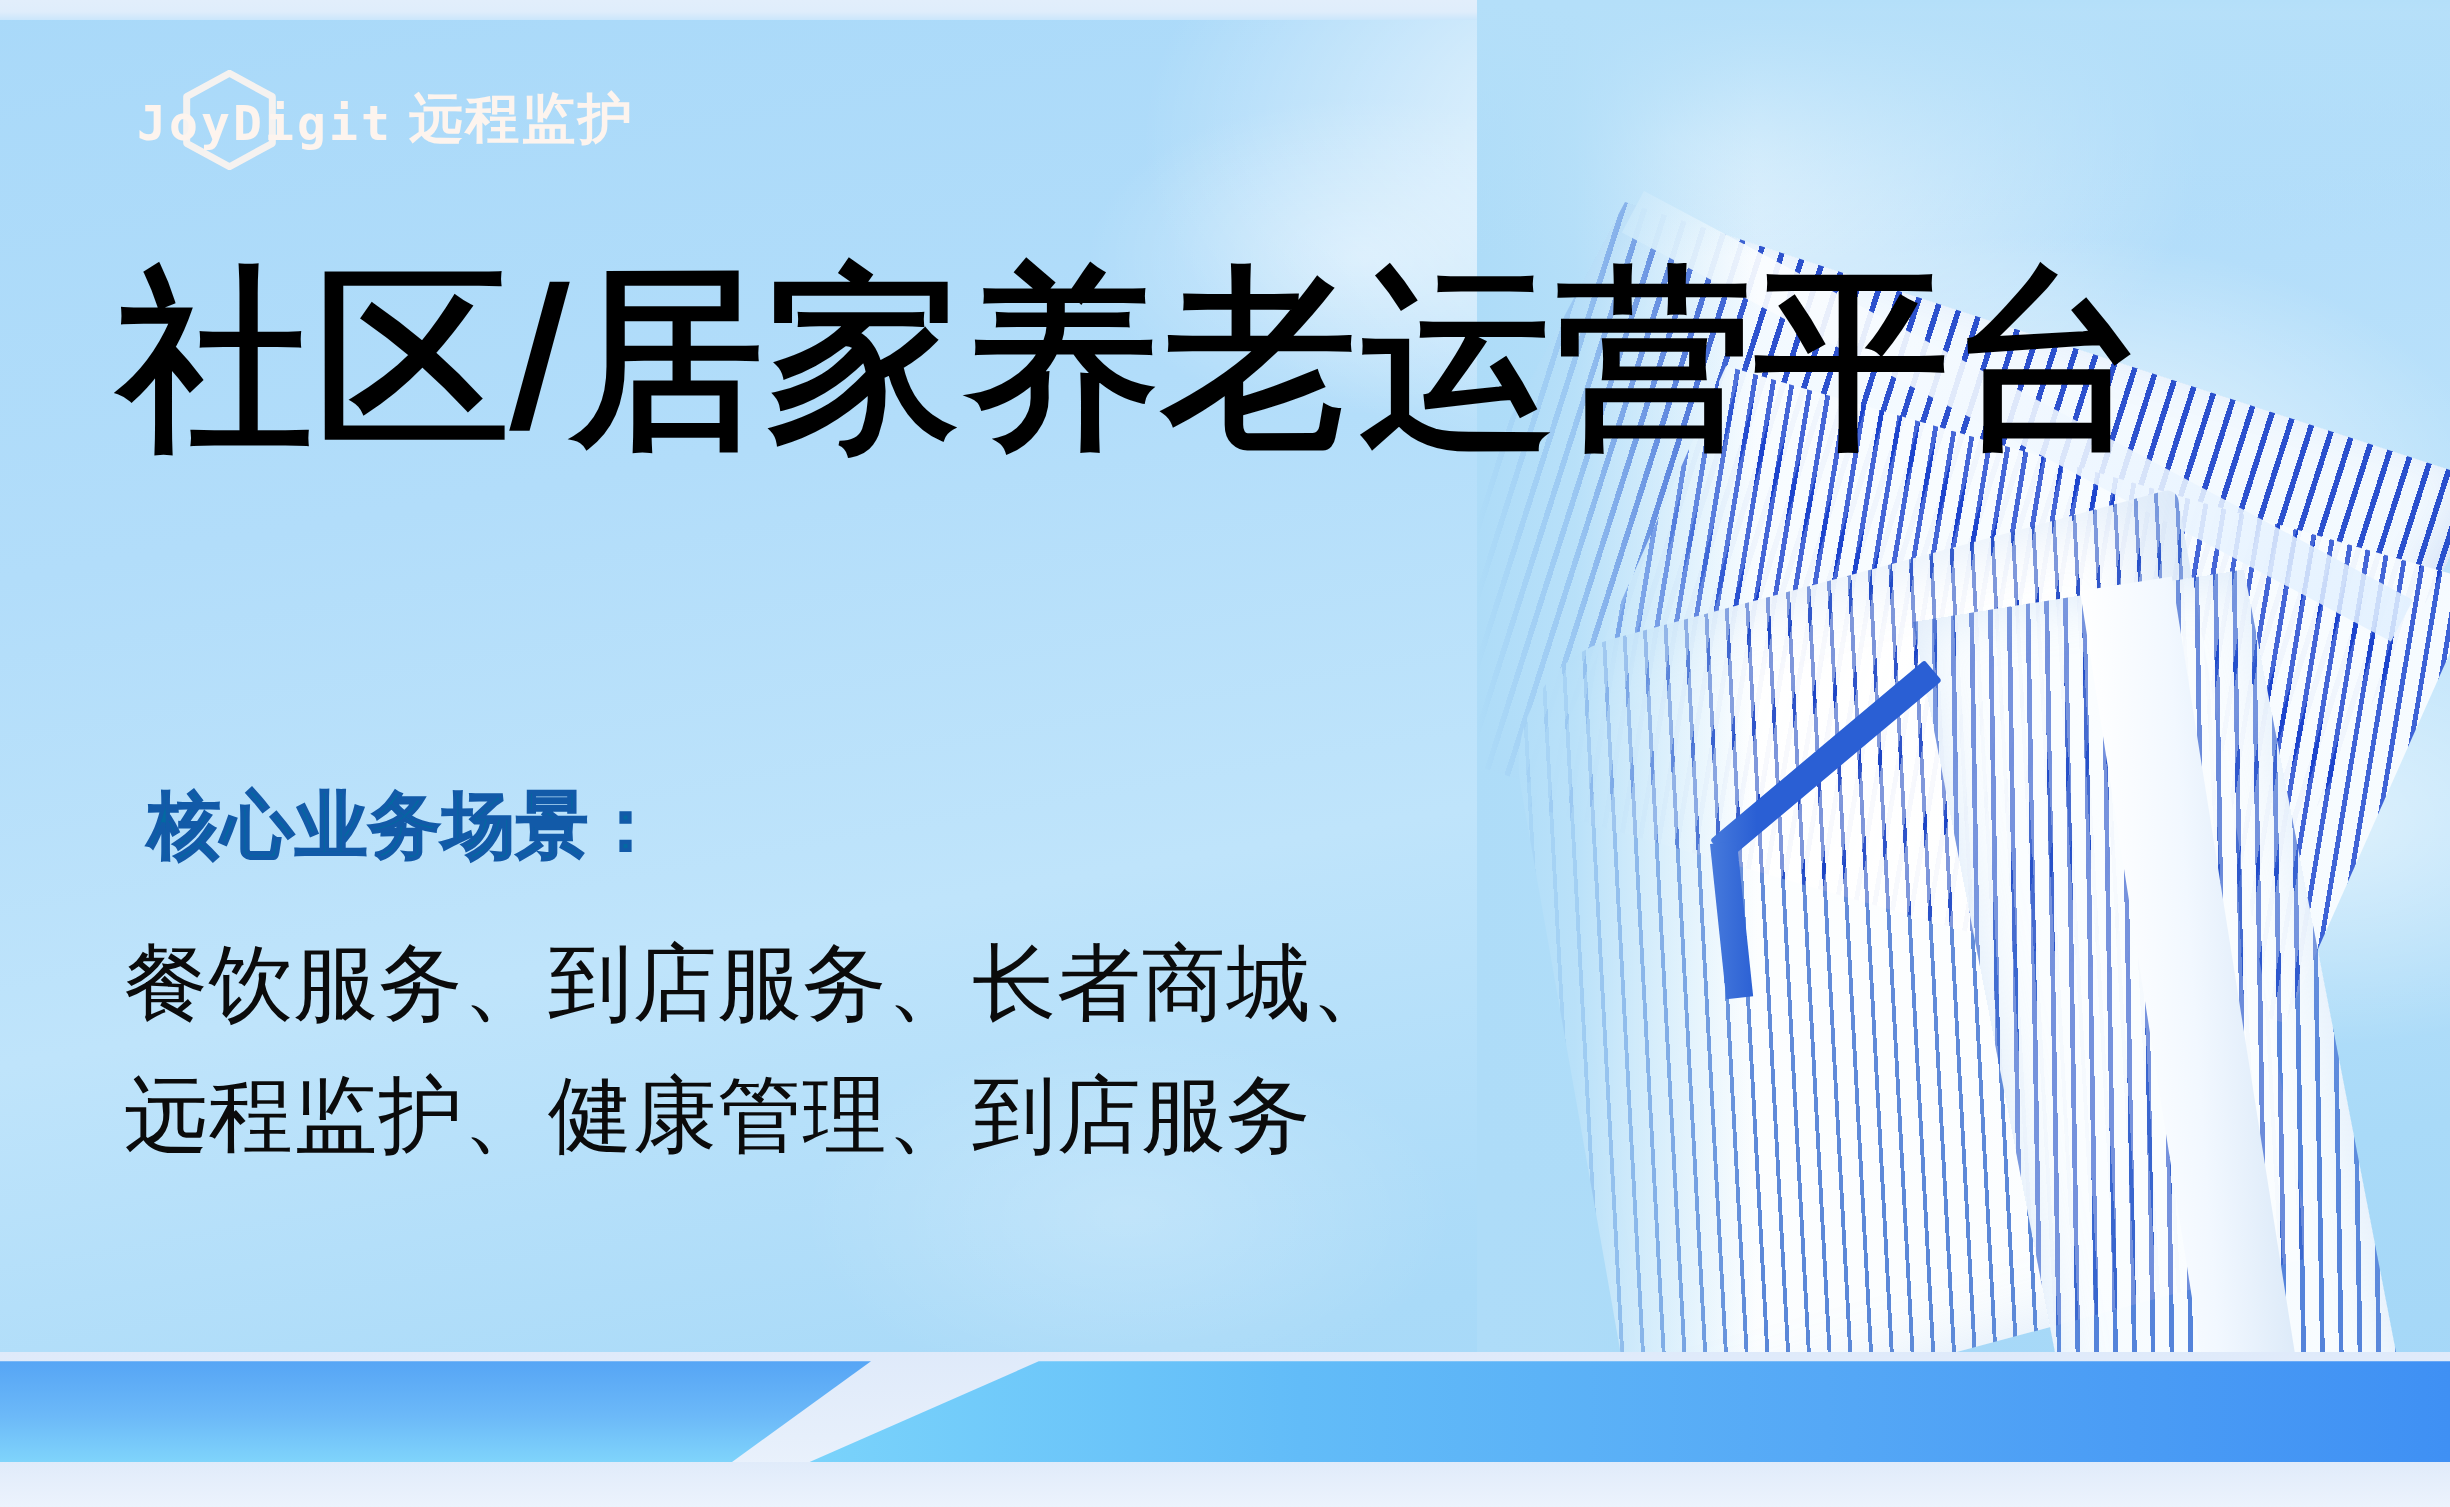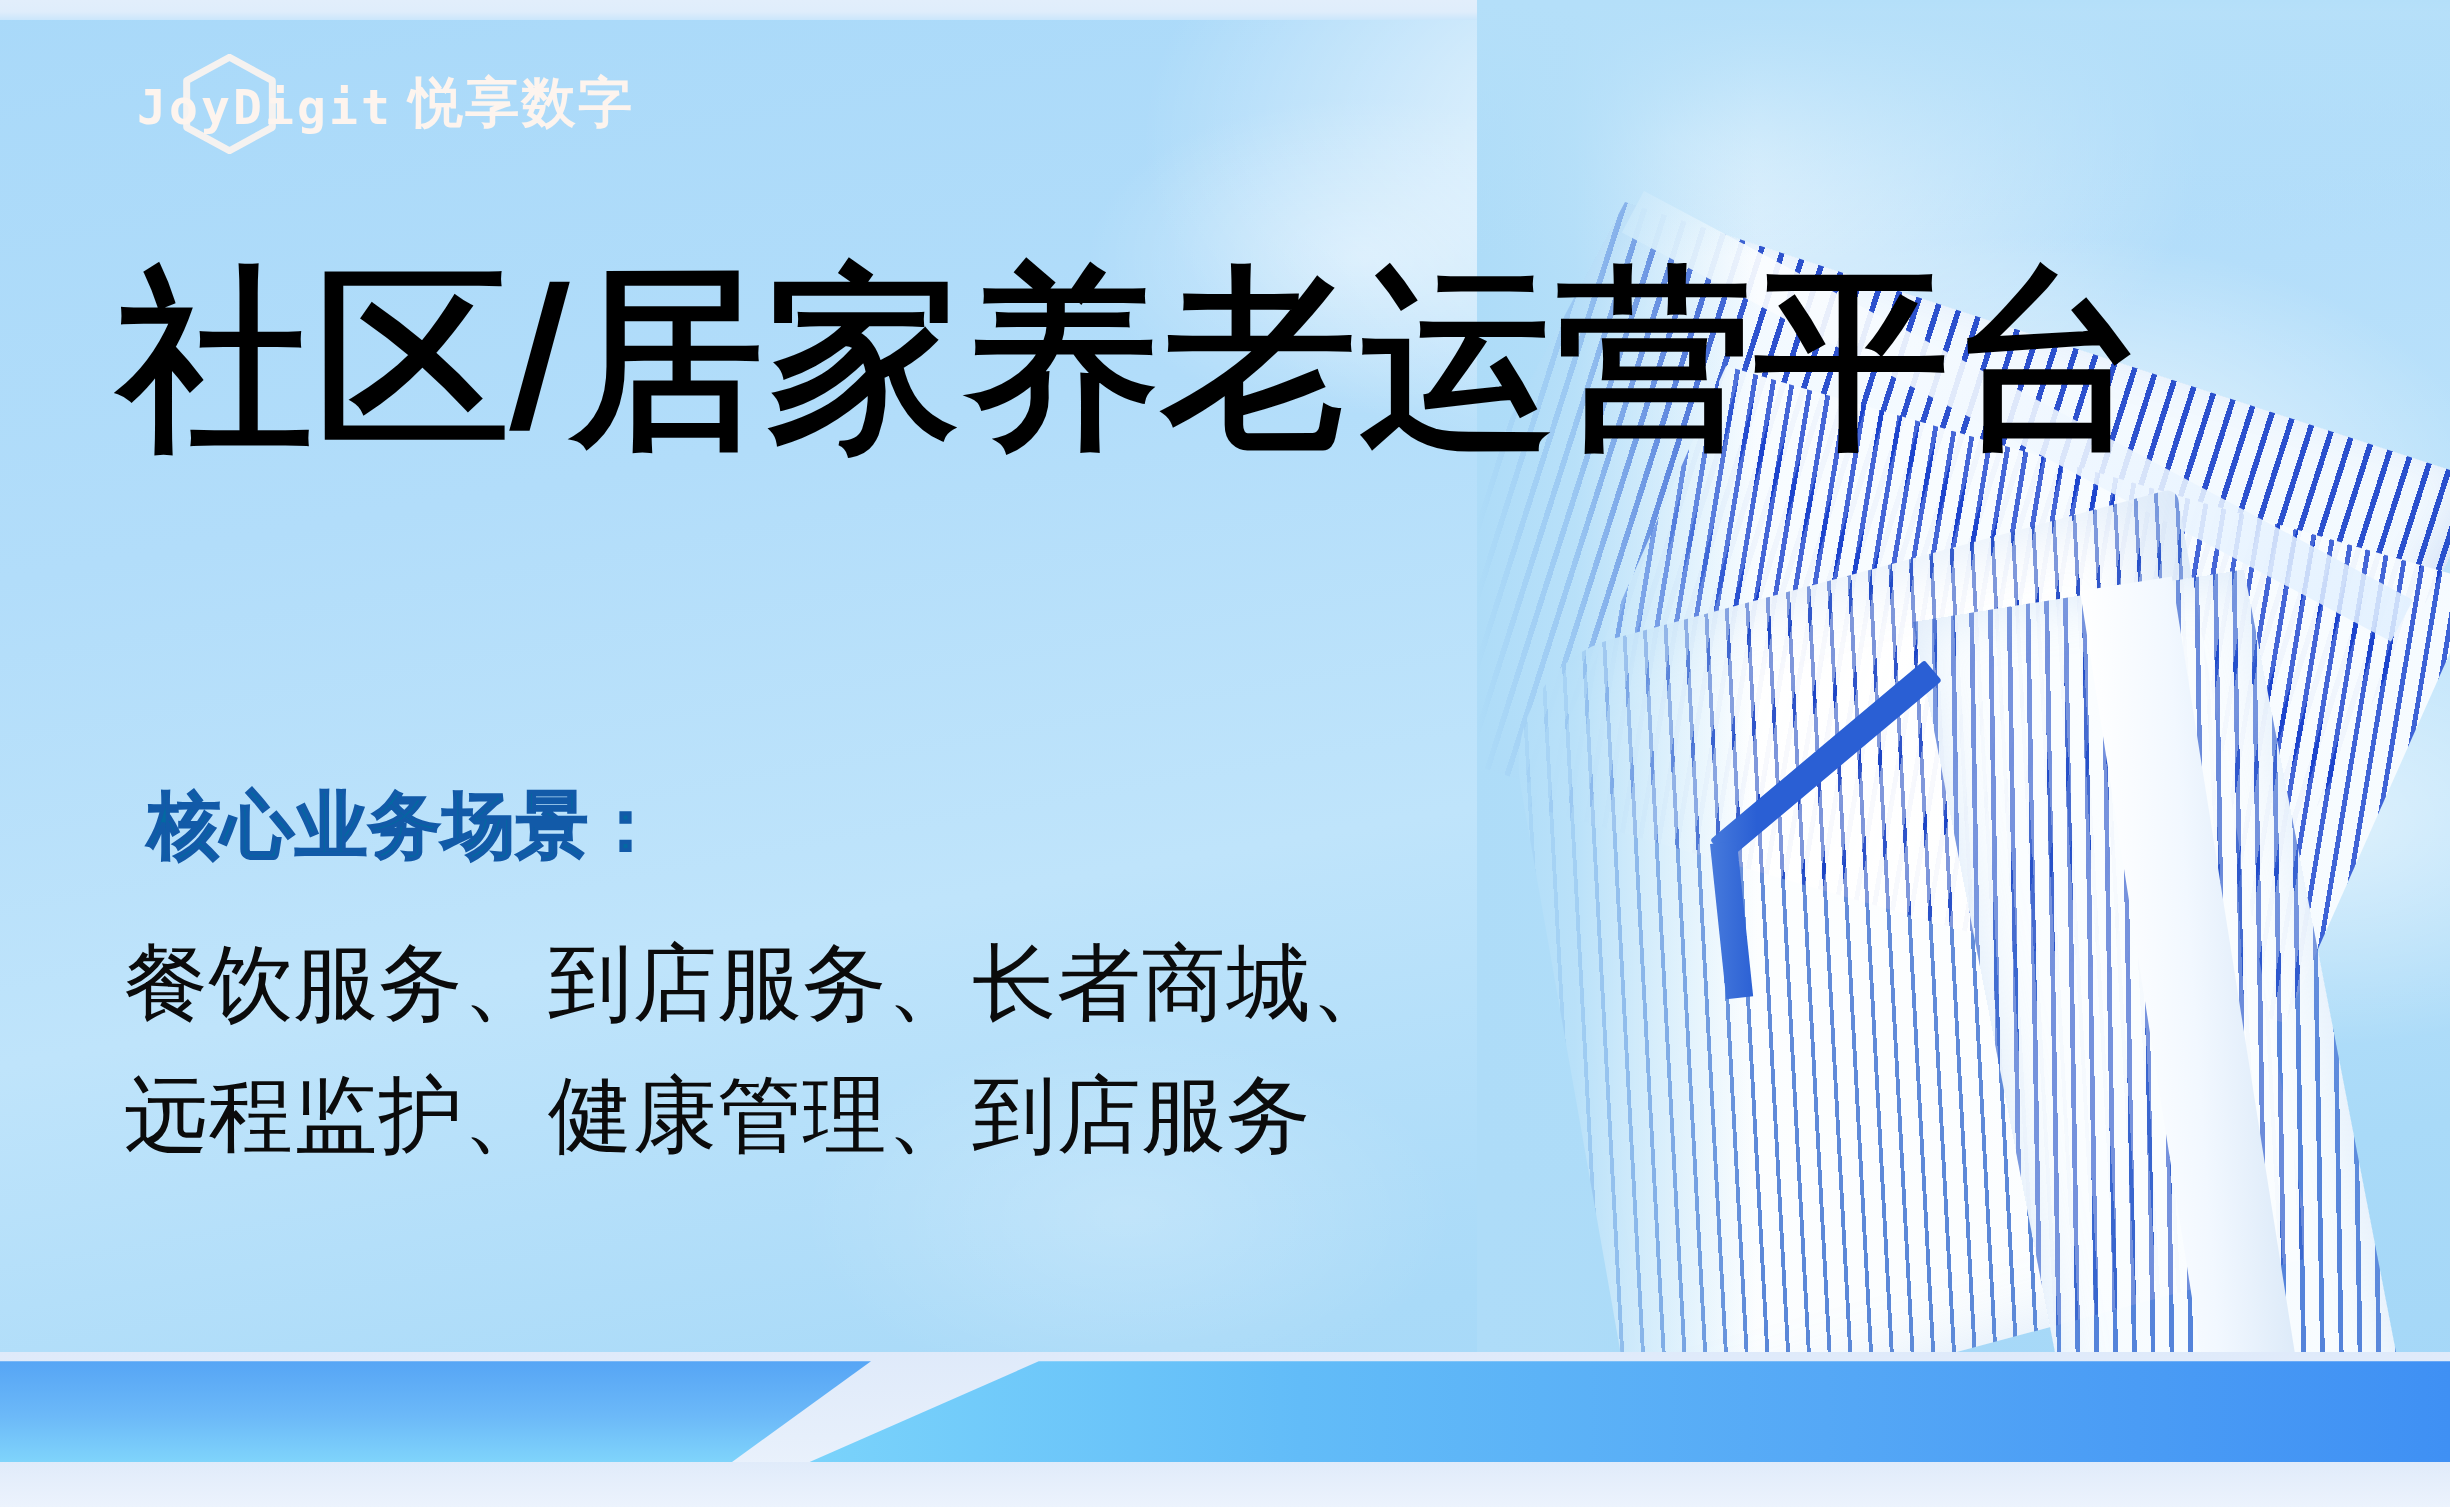--- a/index.html
+++ b/index.html
@@ -118,21 +118,21 @@
     position:absolute; left:0; top:0; width:280px; height:100%;
     background:linear-gradient(90deg,#aedcf8 0%, rgba(174,220,248,.85) 35%, rgba(174,220,248,0) 100%);
   }
   .building-fade-top{
     position:absolute; left:0; top:0; width:100%; height:257px;
     background:linear-gradient(180deg,rgba(180,223,249,1) 0%, rgba(180,223,249,0) 100%);
   }
 
   
   .logo{
-    position:absolute; left:137px; top:60px;
+    position:absolute; left:137px; top:76px;
     display:flex; align-items:center; gap:20px;
     z-index:40;
   }
   .logo-mark{position:relative;width:163px;height:87px;}
   .logo-hex{
     position:absolute; left:45px; top:-6.2px; width:95px; height:100px;
   }
   .logo-word{
     font-family:"DejaVu Sans Mono","Liberation Mono",monospace;
     font-weight:bold;
@@ -240,21 +240,21 @@
     <div class="building-fade-top"></div>
   </div>
 
   <div class="logo">
     <div class="logo-mark">
       <svg class="logo-hex" viewBox="0 0 122 128">
         <polygon points="61,4 116,34 116,94 61,124 6,94 6,34" fill="none" stroke="#fdf4ee" stroke-width="9" stroke-linejoin="round" opacity="0.9"></polygon>
       </svg>
       <div class="logo-word">JoyDigit</div>
     </div>
-    <div class="logo-cn">悦享数字</div>
+    <div class="logo-cn">远程监护</div>
   </div>
 
   <div class="headline">社区/居家养老运营平台</div>
 
   <div class="subhead">核心业务场景：</div>
 
   <div class="body-lines">
     <div class="body-line">餐饮服务、到店服务、长者商城、</div>
     <div class="body-line">远程监护、健康管理、到店服务</div>
   </div>

